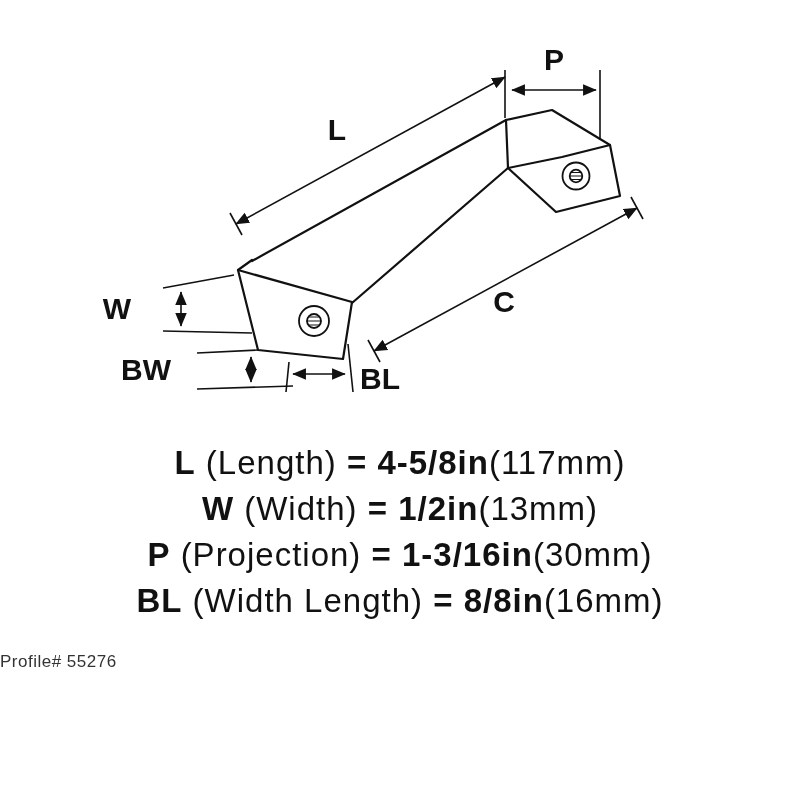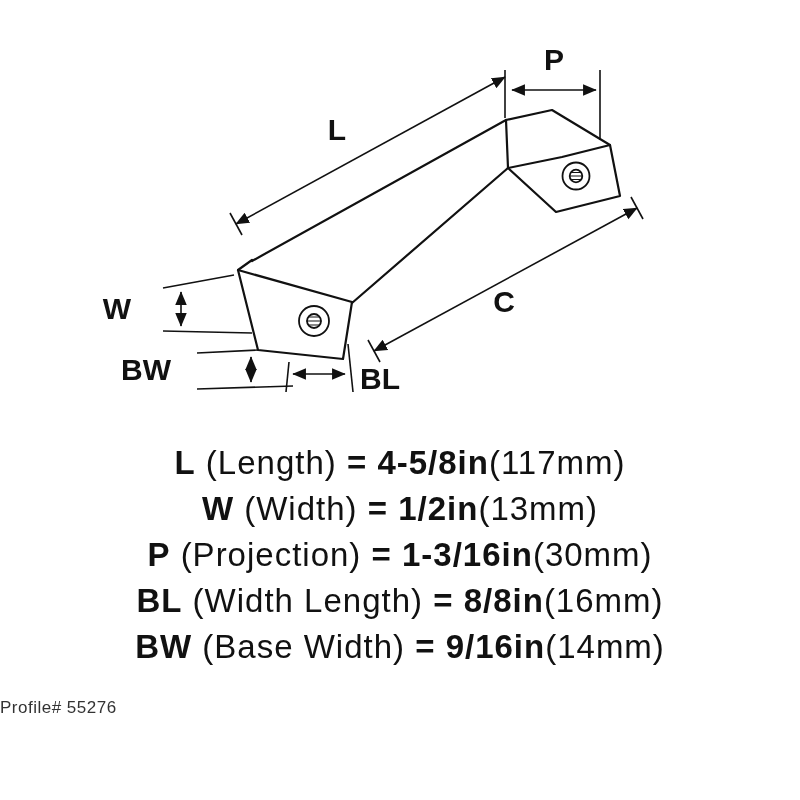--- a/index.html
+++ b/index.html
@@ -147,23 +147,17 @@
       <span class="r">(Projection)</span>
       <span class="b">=</span>
       <span class="b">1-3/16in</span><span class="r">(30mm)</span>
     </div>
     <div class="spec-row">
       <span class="b">BL</span>
       <span class="r">(Width Length)</span>
       <span class="b">=</span>
       <span class="b">8/8in</span><span class="r">(16mm)</span>
     </div>
-    <div class="spec-row">
-      <span class="b">BW</span>
-      <span class="r">(Base Width)</span>
-      <span class="b">=</span>
-      <span class="b">9/16in</span><span class="r">(14mm)</span>
-    </div>
   </div>
 
   <div class="footer">Profile# 55276</div>
 
 </div>
 
 </body></html>

